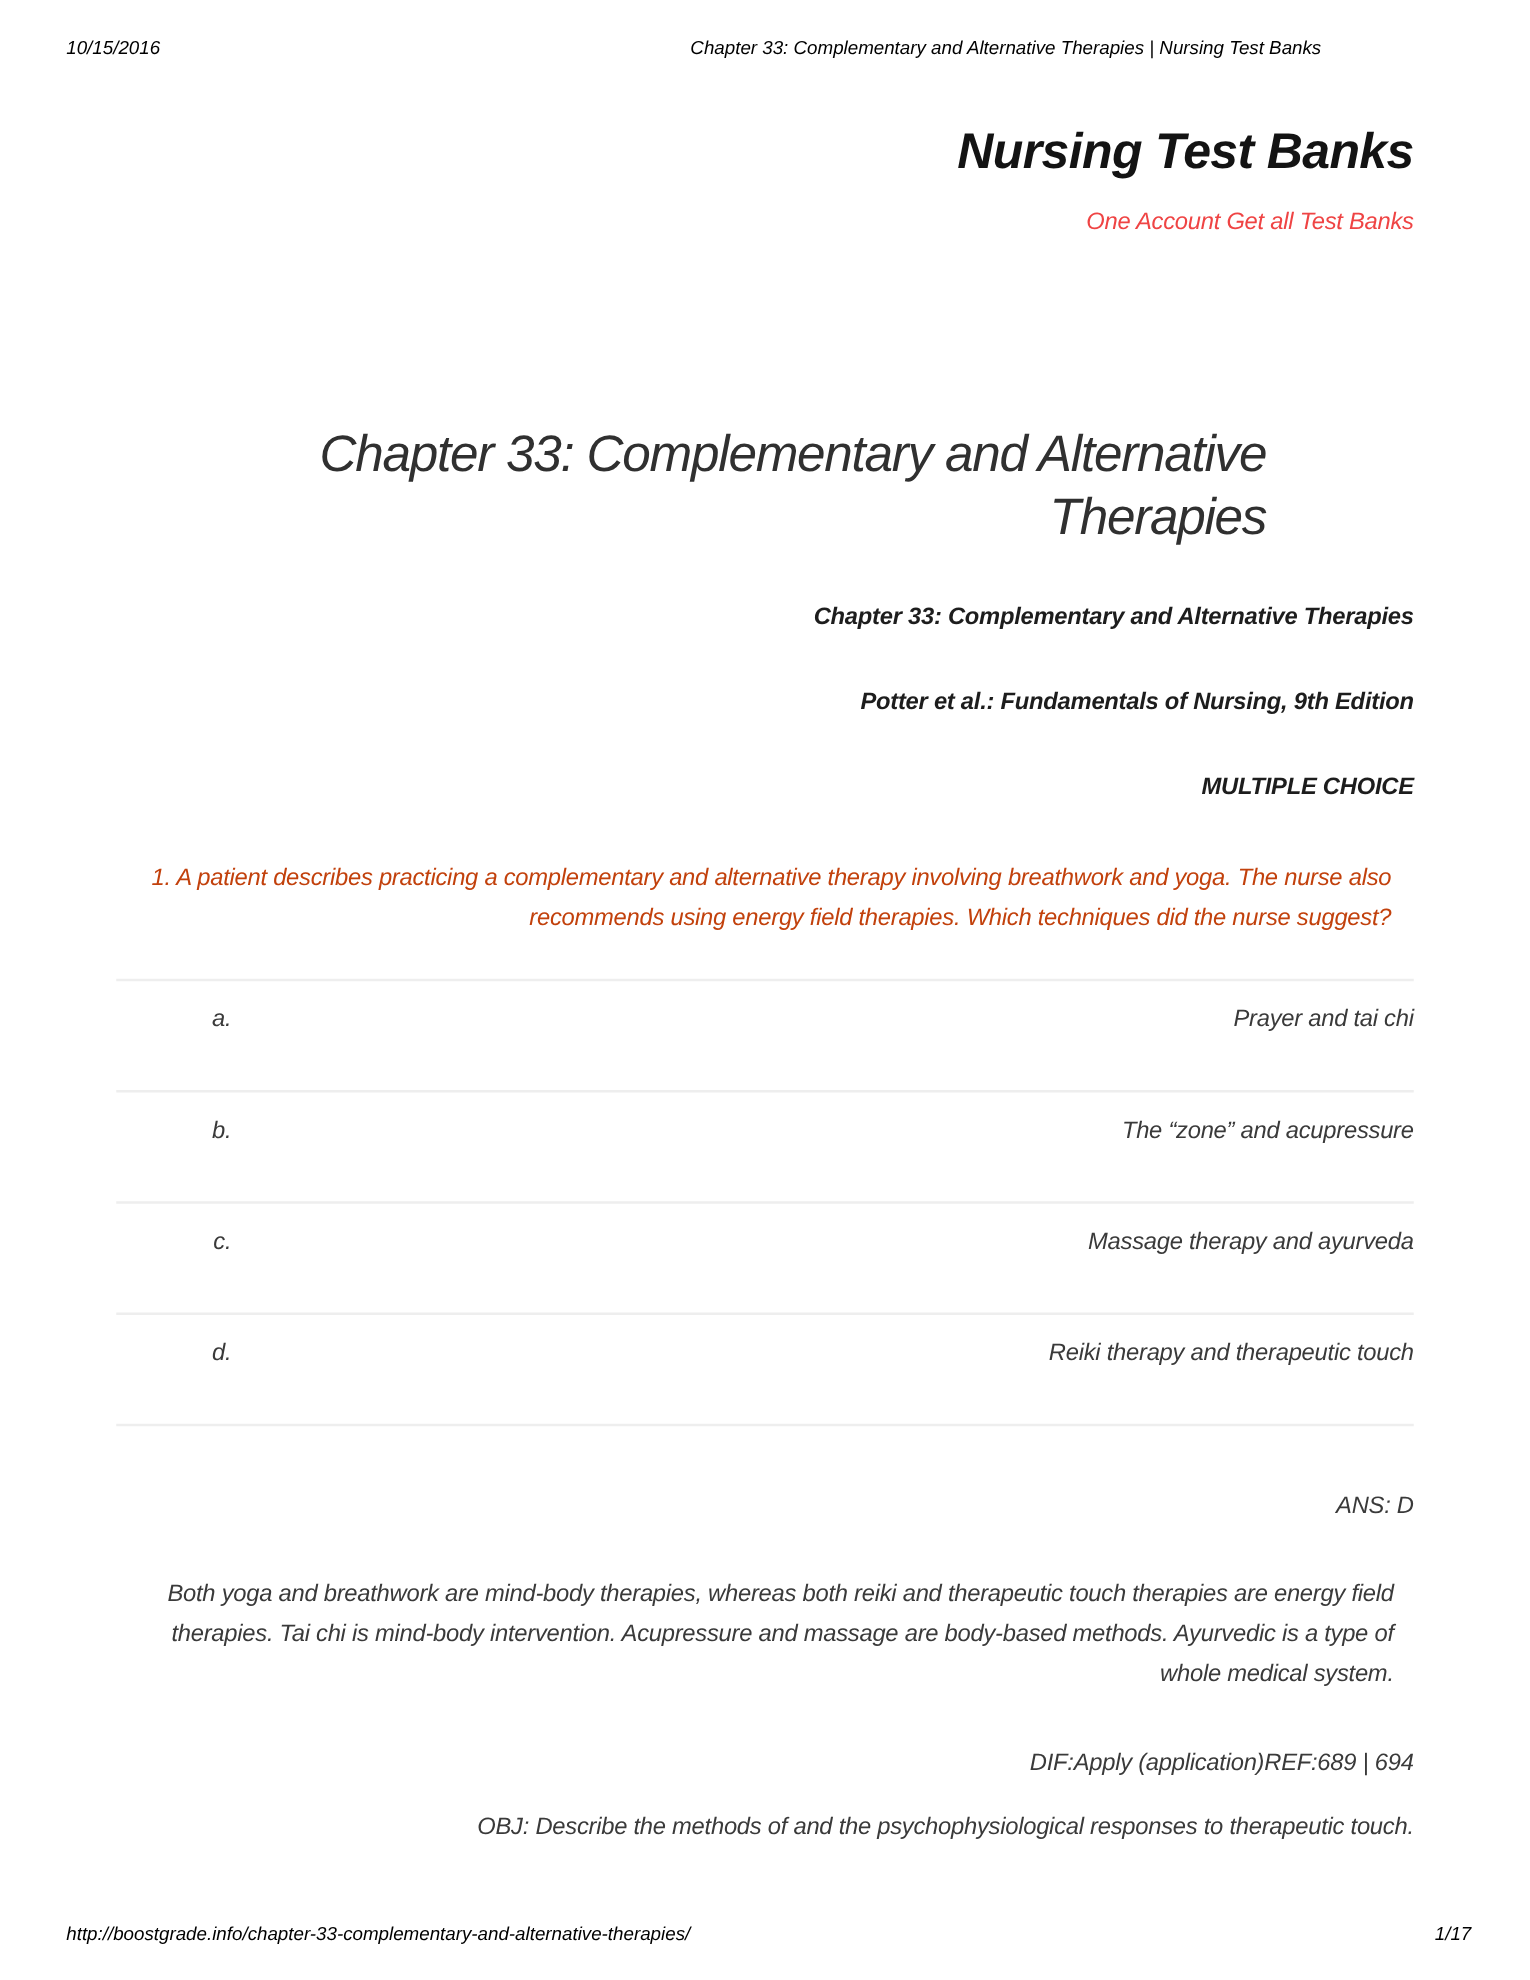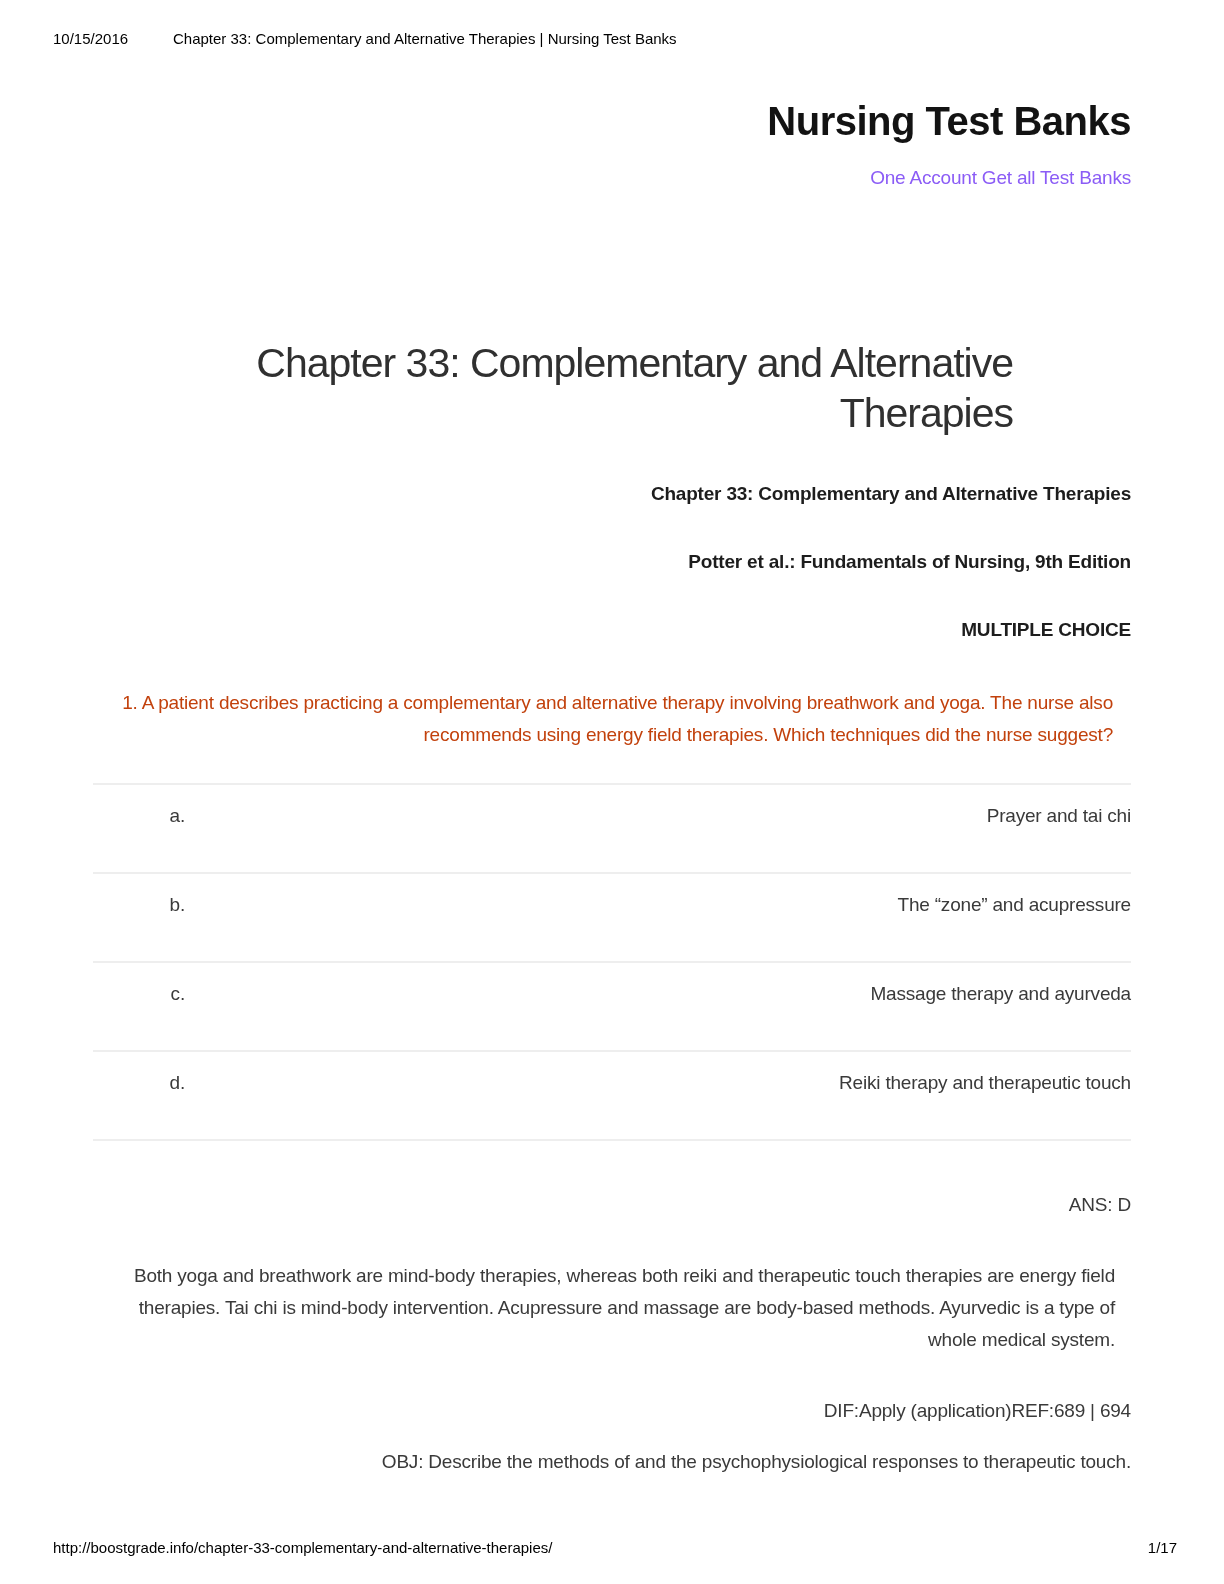--- a/index.html
+++ b/index.html
@@ -1,51 +1,51 @@
 <!DOCTYPE html>
 <html><head>
 <meta charset="utf-8">
 <style>
-  * { margin: 0; padding: 0; box-sizing: border-box; }
+  * { margin: 0; padding: 0; box-sizing: border-box; font-style: italic; }
   html, body { background: #ffffff; }
   body {
     width: 1224px; height: 1584px;
     position: relative;
     overflow: hidden;
     font-family: "Liberation Sans", sans-serif;
     color: #3a3a3a;
   }
 
   
   .print-header {
     position: absolute; top: 30px; left: 53px; right: 47px;
     font-size: 15px; color: #000;
   }
   .print-header .date { position: absolute; left: 0; top: 0; }
-  .print-header .doc-title { text-align: left; padding: 0 120px; }
+  .print-header .doc-title { text-align: right; padding: 0 120px; }
   .print-footer {
     position: absolute; top: 1539px; left: 53px; right: 47px;
     font-size: 15px; color: #000;
   }
   .print-footer .url { float: left; }
   .print-footer .pagenum { float: right; text-align: right; }
 
   
   .content {
     position: absolute; top: 0; left: 93px; width: 1038px;
     padding-top: 98px;
     letter-spacing: -0.2px;
     text-align: right;
   }
   .site-title {
     font-size: 40px; font-weight: 700; color: #131313;
     letter-spacing: -0.5px; line-height: 1.15;
   }
   .tagline {
-    margin-top: 23px; font-size: 19px; color: #8b5cf6;
+    margin-top: 23px; font-size: 19px; color: #ef4444;
   }
   .chapter-heading {
     margin-top: 149px;
     font-size: 41px; font-weight: 400; color: #303030;
     line-height: 50px; letter-spacing: -1px;
     max-width: 920px;
   }
   .bold-line {
     font-size: 19px; font-weight: 700; color: #1d1d1d;
     line-height: 21px;

